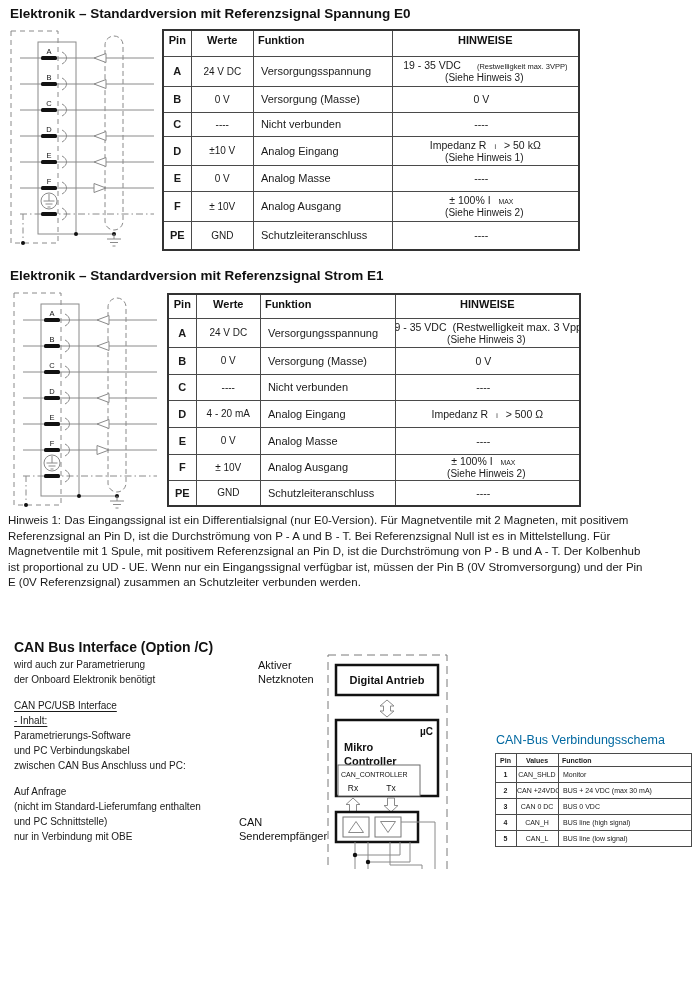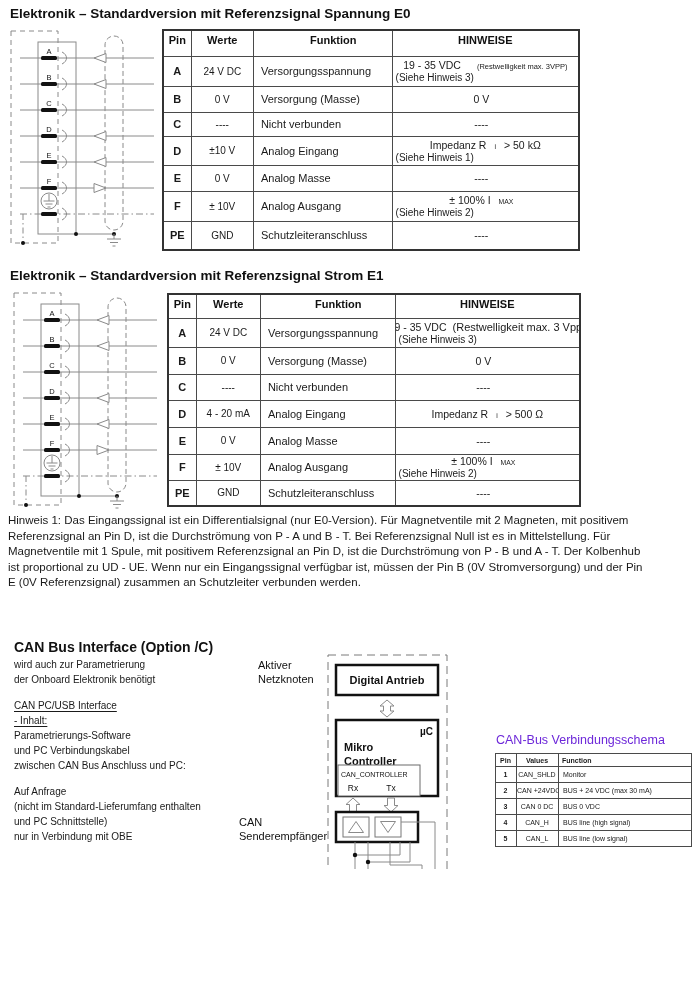--- a/index.html
+++ b/index.html
@@ -3,42 +3,42 @@
 <meta charset="utf-8">
 <style>
   html,body{margin:0;padding:0;background:#fff;}
   body{font-family:"Liberation Sans","DejaVu Sans",sans-serif;color:#1a1a1a;}
   .page{position:relative;width:700px;height:869px;background:#fff;overflow:hidden;}
   .sec-title{position:absolute;font-size:13.5px;font-weight:bold;white-space:nowrap;color:#111;}
   
   table.ptable{position:absolute;border-collapse:collapse;table-layout:fixed;border:2px solid #333;background:#fff;}
   table.ptable th,table.ptable td{border:1px solid #4a4a4a;overflow:hidden;}
   table.ptable th{font-size:11px;vertical-align:top;padding-top:3px;color:#111;}
-  th.h-funktion{text-align:center;padding-left:22px;}
+  th.h-funktion{text-align:left;padding-left:4px;}
   td.c-pin{font-size:11px;font-weight:bold;text-align:center;vertical-align:middle;}
   td.c-werte{font-size:10px;text-align:center;vertical-align:middle;}
   td.c-funktion{font-size:11px;text-align:left;padding-left:7px;vertical-align:middle;}
   td.c-hinweise{font-size:10.5px;vertical-align:middle;padding:0 3px;}
   .h-line1{display:flex;justify-content:center;align-items:baseline;gap:8px;white-space:nowrap;}
   .h-small{font-size:7.5px;}
   .h-small:empty{display:none;}
-  .h-note{text-align:left;font-size:10px;padding-right:2px;margin-top:1px;}
+  .h-note{text-align:center;font-size:10px;padding-right:2px;margin-top:1px;}
   .h-note:empty{display:none;}
   sub.hsub{font-size:65%;}
   sub.hsub:empty{display:none;}
   
   .notes{position:absolute;left:8px;top:513px;font-size:11.5px;line-height:15.5px;white-space:nowrap;}
   
   .can-title{position:absolute;left:14px;top:639px;font-size:14px;font-weight:bold;white-space:nowrap;color:#111;}
   .can-lines{position:absolute;left:14px;top:657px;font-size:10px;line-height:15px;white-space:nowrap;}
   .can-lines .gap{margin-top:11px;}
   .can-lines .ul{text-decoration:underline;text-underline-offset:2px;}
   .diagram-label{position:absolute;font-size:11px;line-height:13.5px;white-space:nowrap;color:#111;}
   
-  .canbus-title{position:absolute;left:496px;top:733px;font-size:12.5px;white-space:nowrap;color:#6d28d9;}
+  .canbus-title{position:absolute;left:496px;top:733px;font-size:12.5px;white-space:nowrap;color:#0369a1;}
   table.cantable{position:absolute;left:495px;top:753px;border-collapse:collapse;table-layout:fixed;border:1.5px solid #333;background:#fff;}
   table.cantable th,table.cantable td{border:1px solid #4a4a4a;overflow:hidden;white-space:nowrap;}
   table.cantable th{font-size:7px;font-weight:bold;text-align:left;padding-left:3px;}
   table.cantable th.cc,table.cantable td.cc{text-align:center;padding-left:0;}
   table.cantable td{font-size:7px;}
   td.cb{font-weight:bold;}
   td.cf{text-align:left;padding-left:4px;}
   
   svg{position:absolute;overflow:visible;}
   svg text{font-family:"Liberation Sans","DejaVu Sans",sans-serif;fill:#111;}

